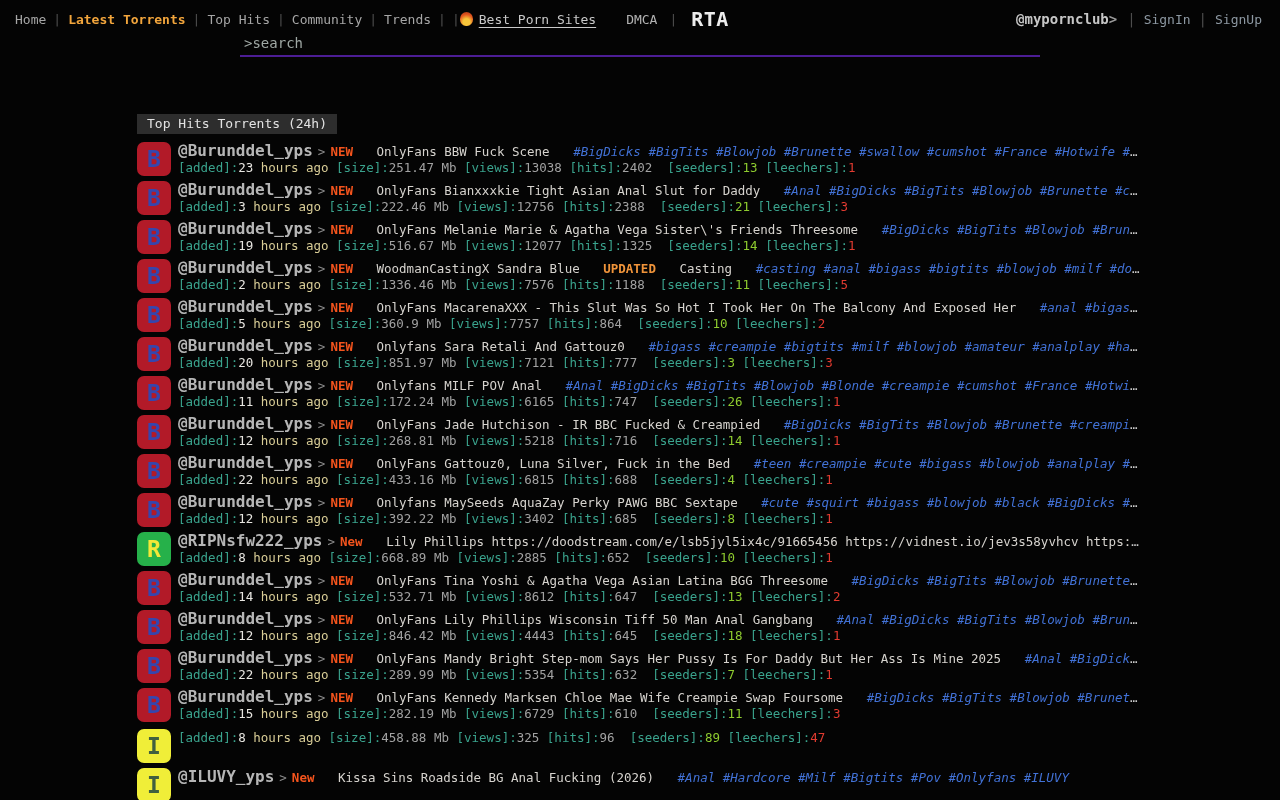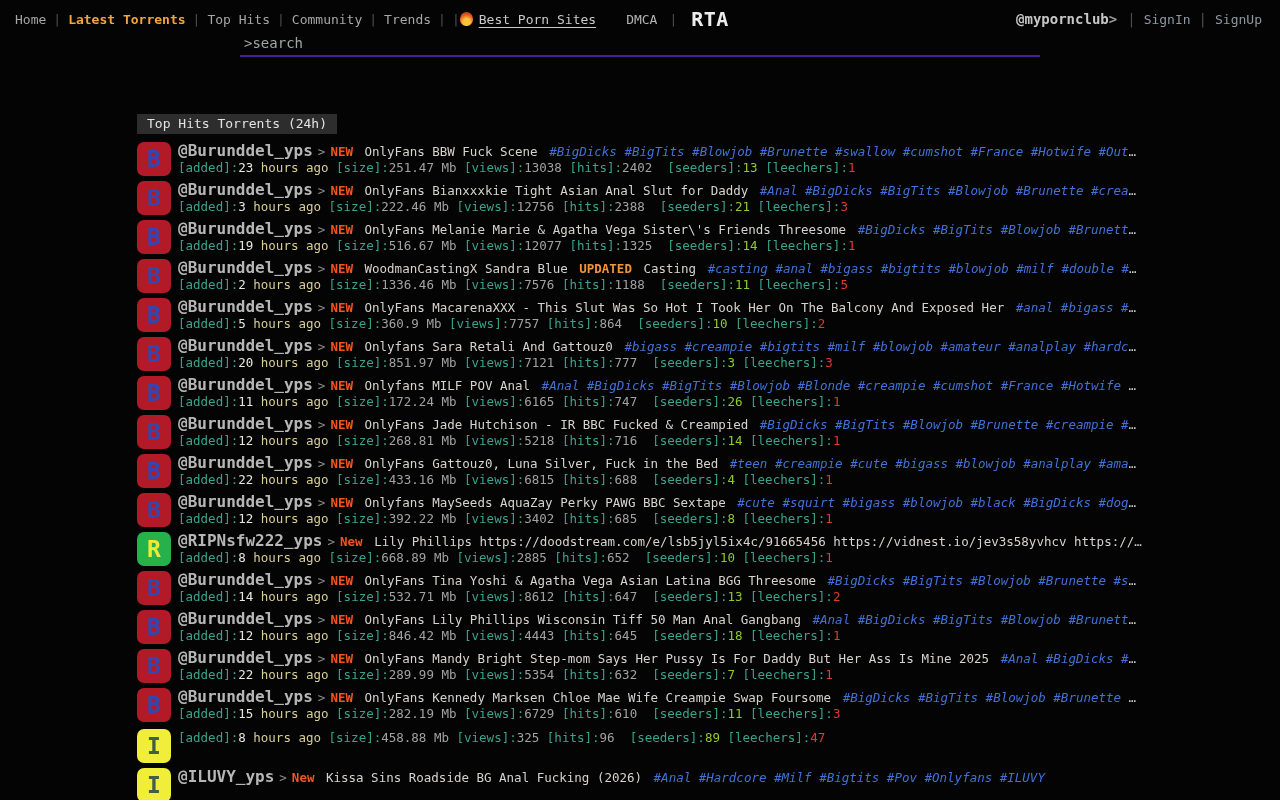--- a/index.html
+++ b/index.html
@@ -39,21 +39,21 @@
   .av{flex:0 0 34px;height:34px;border-radius:7px;display:flex;align-items:center;justify-content:center;
     font-weight:bold;font-size:23px;margin-right:7px;cursor:pointer;line-height:1}
   .rowtext{flex:1;min-width:0;display:flex;flex-direction:column;justify-content:space-between;padding:1px 0}
   .line1{white-space:nowrap;overflow:hidden;text-overflow:ellipsis;font-size:12.5px;line-height:15px}
   .user{font-size:16px;font-weight:bold;color:#b6b6b6;cursor:pointer}
   .arrow{color:#8a8a8a;padding:0 5px}
   .seg-new{color:#f4541d;font-weight:bold}
   .seg-updated{color:#f0943a;font-weight:bold}
   .seg-title{color:#d6d3ce}
   .seg-tags{color:#4272d7;font-style:italic;cursor:pointer}
-  .segs > span{margin-right:4px}
+  .segs > span{margin-right:16px}
   .meta{white-space:pre;overflow:hidden;font-size:12.5px;line-height:15px}
   .mlabel{color:#3aa38d}
   .mnum{color:#e8e6e1}
   .munit{color:#d8cc96}
   .mval{color:#a2a2a2}
   .mseed{color:#8ecb2f}
   .mleech{color:#e23b30}
 </style>
 </head>
 <body>

